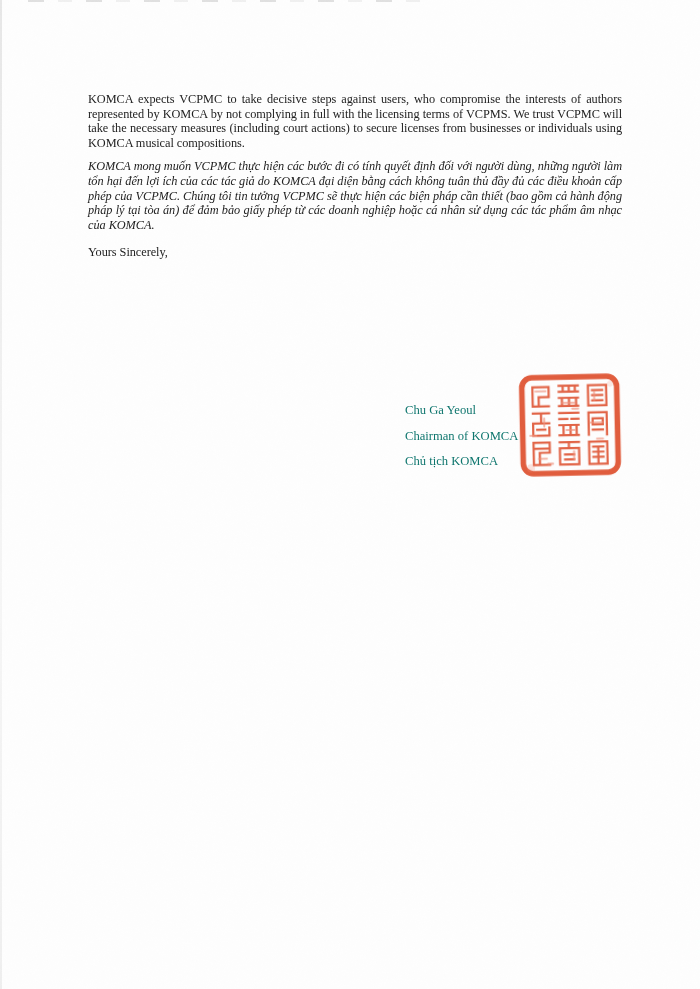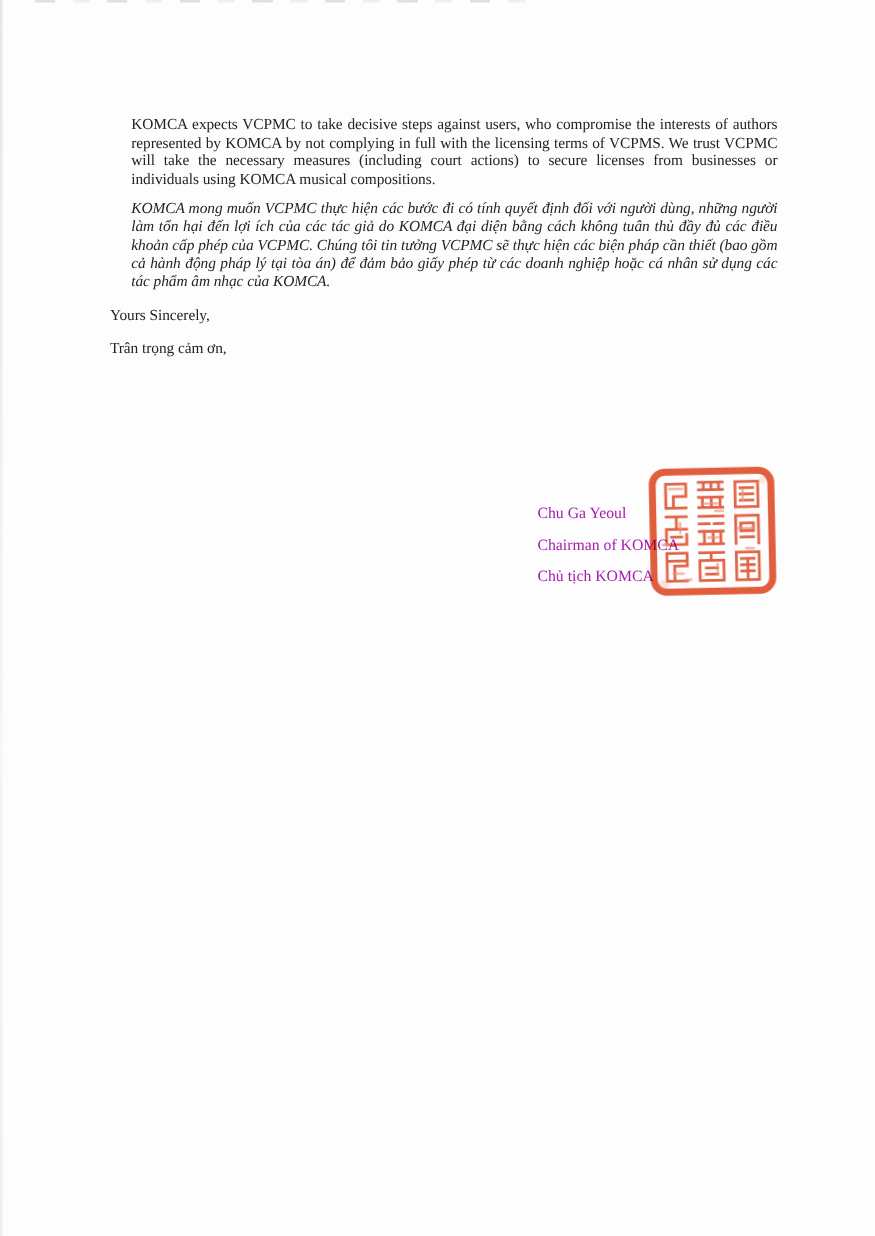--- a/index.html
+++ b/index.html
@@ -50,40 +50,40 @@
     position: absolute;
     left: 88px;
     top: 92px;
     width: 534px;
     color: #222222;
     font-size: 12.3px;
     line-height: 14.6px;
     letter-spacing: -0.05px;
   }
   .para {
-    margin: 0 0 9px 17px;
+    margin: 0 0 9px 0;
     text-align: justify;
     text-justify: inter-word;
   }
   .para.vi {
     font-style: italic;
     font-family: Liberation Serif, serif;
   }
   .closing-en {
     margin: 13px 0 0 0;
     font-family: Liberation Serif, serif;
   }
   .closing-vi {
     margin: 11px 0 0 0;
   }
   .signature-block {
     position: absolute;
-    left: 430px;
+    left: 405px;
     top: 398px;
-    color: #a21caf;
+    color: #0f766e;
     font-size: 12.6px;
     line-height: 25.5px;
     white-space: nowrap;
   }
   .signature-title-vi {
   }
   .seal {
     position: absolute;
     left: 518px;
     top: 372px;
@@ -109,21 +109,20 @@
         <feColorMatrix type="matrix" values="0 0 0 0 0.55  0 0 0 0 0.55  0 0 0 0 0.55  0 0 0 0.5 0"></feColorMatrix>
       </filter>
     </defs>
     <rect width="700" height="989" filter="url(#paperNoise)"></rect>
   </svg>
 
   <div class="letter-body">
     <p class="para en">KOMCA expects VCPMC to take decisive steps against users, who compromise the interests of authors represented by KOMCA by not complying in full with the licensing terms of VCPMS. We trust VCPMC will take the necessary measures (including court actions) to secure licenses from businesses or individuals using KOMCA musical compositions.</p>
     <p class="para vi">KOMCA mong muốn VCPMC thực hiện các bước đi có tính quyết định đối với người dùng, những người làm tổn hại đến lợi ích của các tác giả do KOMCA đại diện bằng cách không tuân thủ đầy đủ các điều khoản cấp phép của VCPMC. Chúng tôi tin tưởng VCPMC sẽ thực hiện các biện pháp cần thiết (bao gồm cả hành động pháp lý tại tòa án) để đảm bảo giấy phép từ các doanh nghiệp hoặc cá nhân sử dụng các tác phẩm âm nhạc của KOMCA.</p>
     <p class="para closing-en">Yours Sincerely,</p>
-    <p class="para closing-vi">Trân trọng cảm ơn,</p>
   </div>
 
   <div class="signature-block">
     <div>Chu Ga Yeoul</div>
     <div>Chairman of KOMCA</div>
     <div class="signature-title-vi">Chủ tịch KOMCA</div>
   </div>
 
   <svg class="seal" viewBox="0 0 103 104" width="104" height="106">
 

